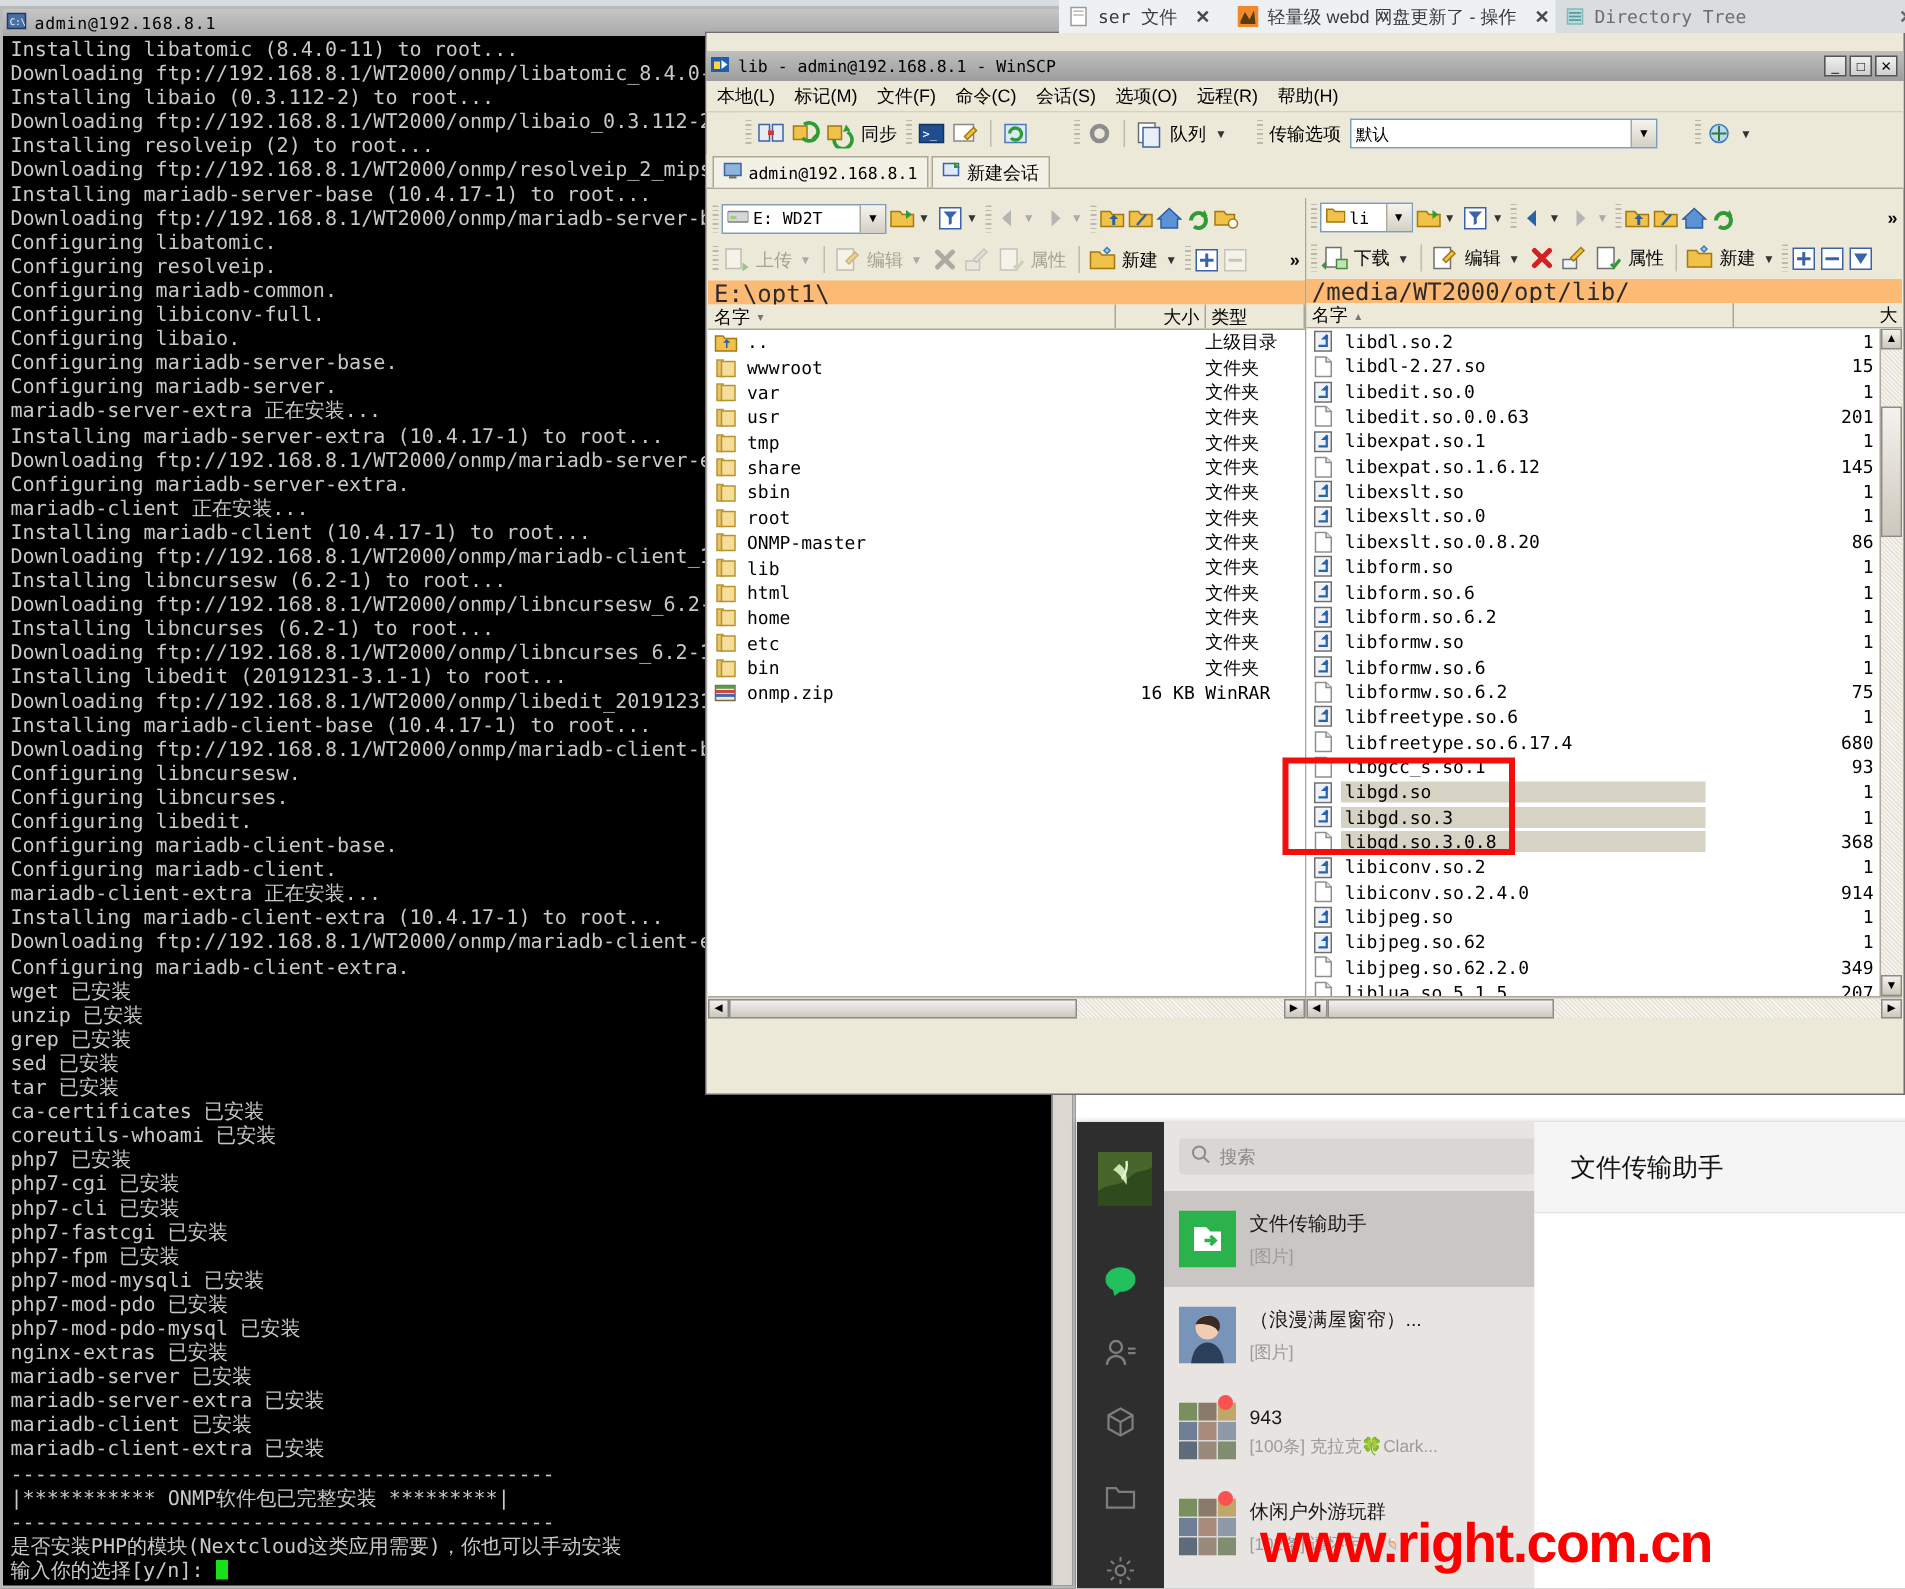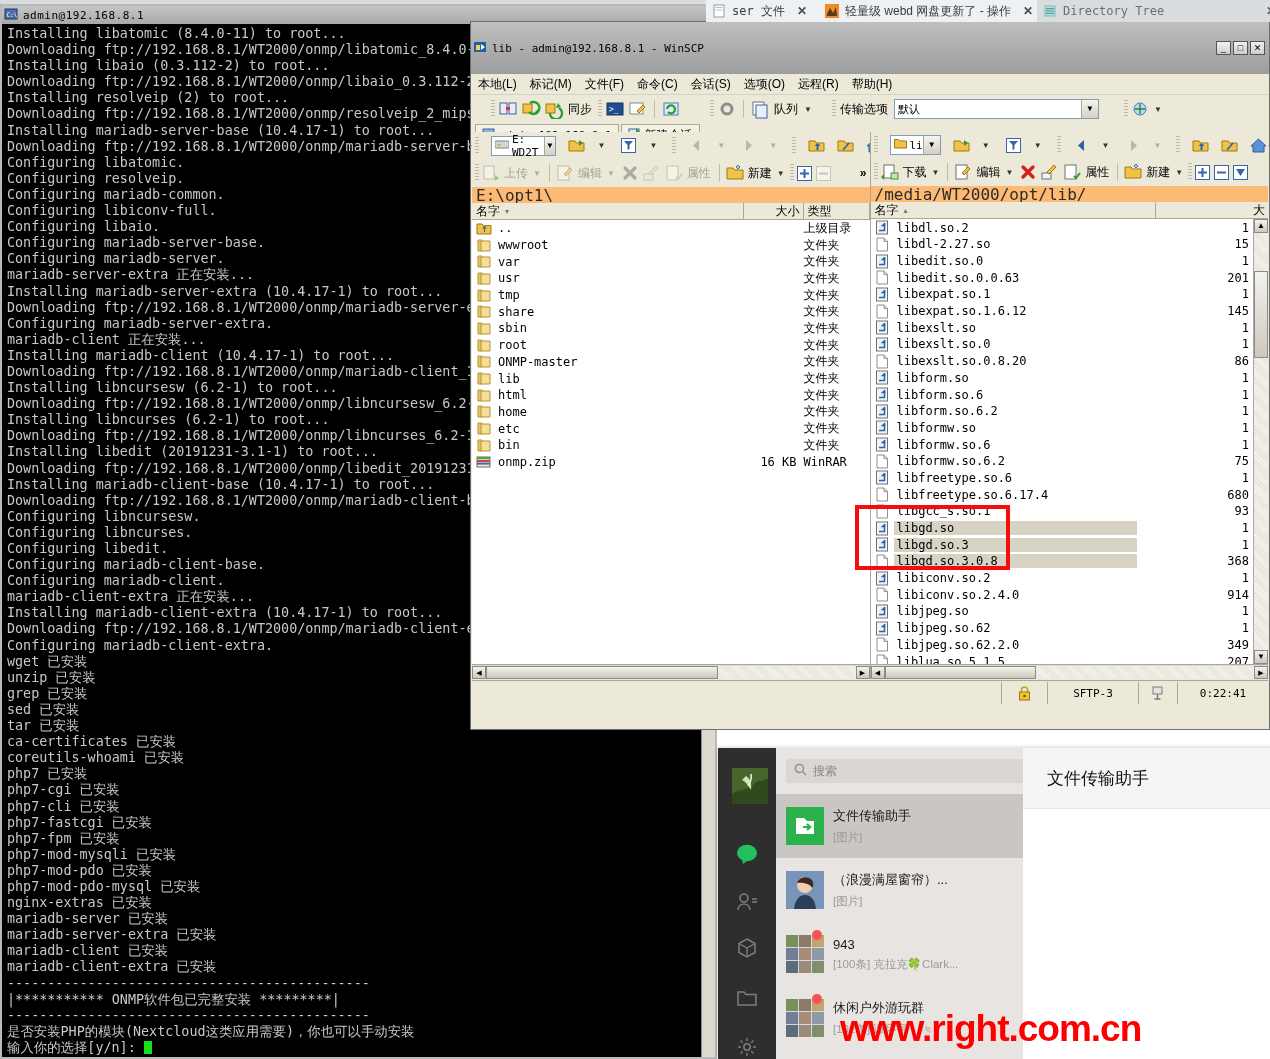--- a/index.html
+++ b/index.html
@@ -31,42 +31,42 @@
   .sc-btn{height:13px;background:linear-gradient(#f2f0ec,#cfcac0);border:1px solid #8b8b8b;
           box-sizing:border-box;font-size:7px;text-align:center;line-height:11px;color:#333;}
   #term-thumb{position:absolute;left:0;right:0;top:14px;height:60px;
               background:linear-gradient(#f2f0ec,#cfcac0);border:1px solid #8b8b8b;box-sizing:border-box;}
   .cursor-blk{display:inline-block;width:8px;height:13px;background:#19e019;vertical-align:-2px;}
 
   
   #winscp{position:absolute;left:470px;top:21px;width:800px;height:709px;
           background:#ece9d8;border:1px solid #6d6d6d;box-sizing:border-box;}
   #scp-title{height:20px;background:linear-gradient(#bfbfbf,#9d9d9d);
-             display:flex;align-items:center;padding:16px 2px;
-             font-family:"DejaVu Sans Mono",monospace;font-size:11px;color:#000;}
+             display:flex;align-items:center;padding:0 2px;
+             font-family:"DejaVu Sans Mono",monospace;font-size:11px;color:#000;margin-top:12px;}
   #scp-title .ttxt{margin-left:4px;}
   .wbtns{margin-left:auto;display:flex;gap:2px;padding-right:2px;}
   .wbtn{width:15px;height:14px;background:linear-gradient(#f0f0f0,#cfcfcf);
         border:1px solid #555;box-sizing:border-box;font-size:9px;line-height:12px;
         text-align:center;color:#000;font-family:"Liberation Sans",sans-serif;}
   #scp-menu{height:20px;background:#ece9d8;display:flex;align-items:center;
             padding-left:5px;gap:9px;font-size:12px;color:#000;border-bottom:1px solid #d6d2c2;}
   #scp-menu span{padding:1px 2px;}
-  #scp-tb1{height:28px;background:#ece9d8;display:flex;align-items:center;gap:3px;padding-left:20px;}
+  #scp-tb1{height:28px;background:#ece9d8;display:flex;align-items:center;gap:3px;padding-left:2px;margin-left:24px;}
   #scp-tabs{height:22px;background:#ece9d8;display:flex;align-items:flex-end;padding-left:4px;gap:2px;
             border-bottom:1px solid #aca899;}
   .scp-tab{display:flex;align-items:center;gap:4px;height:20px;padding:0 6px;
            background:#f3f1e6;border:1px solid #aca899;border-bottom:none;font-size:11px;
            font-family:"DejaVu Sans Mono",monospace;}
   .scp-tab.cn{font-family:"Liberation Sans",sans-serif;font-size:12px;}
 
   .panes{position:absolute;left:1px;top:110px;right:1px;bottom:50px;display:flex;}
   .pane{flex:1 1 0;display:flex;flex-direction:column;min-width:0;}
   .pane + .pane{border-left:1px solid #aca899;}
-  .ptb{height:27px;background:#ece9d8;display:flex;align-items:center;gap:12px;padding-left:3px;overflow:hidden;}
+  .ptb{height:27px;background:#ece9d8;display:flex;align-items:center;gap:2px;padding-left:3px;overflow:hidden;}
   .ptb2{height:28px;background:#ece9d8;display:flex;align-items:center;gap:2px;padding-left:3px;overflow:hidden;}
   .ppath{height:16px;background:#fdba74;color:#2b2b2b;display:flex;align-items:center;
          padding-left:4px;font-family:"DejaVu Sans Mono",monospace;font-size:16px;}
   .phead{height:16px;background:#ece9d8;display:flex;border-bottom:1px solid #aca899;
          font-size:12px;color:#000;}
   .phead div{border-right:1px solid #aca899;padding-left:4px;display:flex;align-items:center;
              box-sizing:border-box;}
   .plist{flex:1 1 auto;background:#fff;overflow:hidden;position:relative;}
   .frow{height:16.7px;display:flex;align-items:center;font-family:"DejaVu Sans Mono",monospace;
         font-size:12px;color:#000;white-space:nowrap;}
@@ -634,21 +634,21 @@
         <span class="arw">◀</span>
         <span class="thm" style="width:232px;"></span>
         <span class="trk"></span>
         <span class="arw">▶</span>
       </div>
     </div>
 
     <div class="pane">
       <div class="ptb">
         <span class="dots"></span>
-        <span class="combo" style="width:78px;">
+        <span class="combo" style="width:62px;">
           <span style="margin-right:3px;">
             <svg width="13" height="11" viewBox="0 0 13 11">
                 <path d="M0.5 1.5h4L6 3h6.5v7H0.5z" fill="#f0c24a" stroke="#a2780f"></path>
               </svg>
           </span>
           <span>li</span>
           <span class="ar">▼</span>
         </span>
         <span class="ic sm">
           <svg width="17" height="17" viewBox="0 0 17 17">
@@ -1045,38 +1045,20 @@
       <div class="hsb">
         <span class="arw">◀</span>
         <span class="thm" style="width:151px;"></span>
         <span class="trk"></span>
         <span class="arw">▶</span>
       </div>
     </div>
   </div>
 
   <div id="scp-status">
-    <div id="stat-bot">
-      <div class="cell" style="flex:1 1 auto;border-left:none;"></div>
-      <div class="cell" style="width:45px;">
-        <svg width="13" height="15" viewBox="0 0 13 15">
-            <path d="M3.5 6V4a3 3 0 0 1 6 0v2" fill="none" stroke="#c8a21a" stroke-width="1.6"></path>
-            <rect x="1.5" y="6" width="10" height="8" fill="#f0c433" stroke="#9a7a10"></rect>
-            <circle cx="6.5" cy="10" r="1.3" fill="#6b5408"></circle>
-          </svg>
-      </div>
-      <div class="cell" style="width:90px;">SFTP-3</div>
-      <div class="cell" style="width:38px;">
-        <svg width="15" height="15" viewBox="0 0 15 15">
-            <rect x="2" y="1" width="9" height="7" fill="#e4e4e4" stroke="#7a7a7a"></rect>
-            <path d="M6.5 8v5M3.5 13h6" stroke="#7a7a7a" stroke-width="1.4"></path>
-          </svg>
-      </div>
-      <div class="cell" style="width:90px;">0:22:41</div>
-    </div>
   </div>
 </div>
 
 <div id="red-box"></div>
 
 <div id="wechat">
   <div id="wx-rail">
     <div id="wx-avatar">
       <svg width="36" height="36" viewBox="0 0 36 36">
           <rect width="36" height="36" fill="#46662c"></rect>

